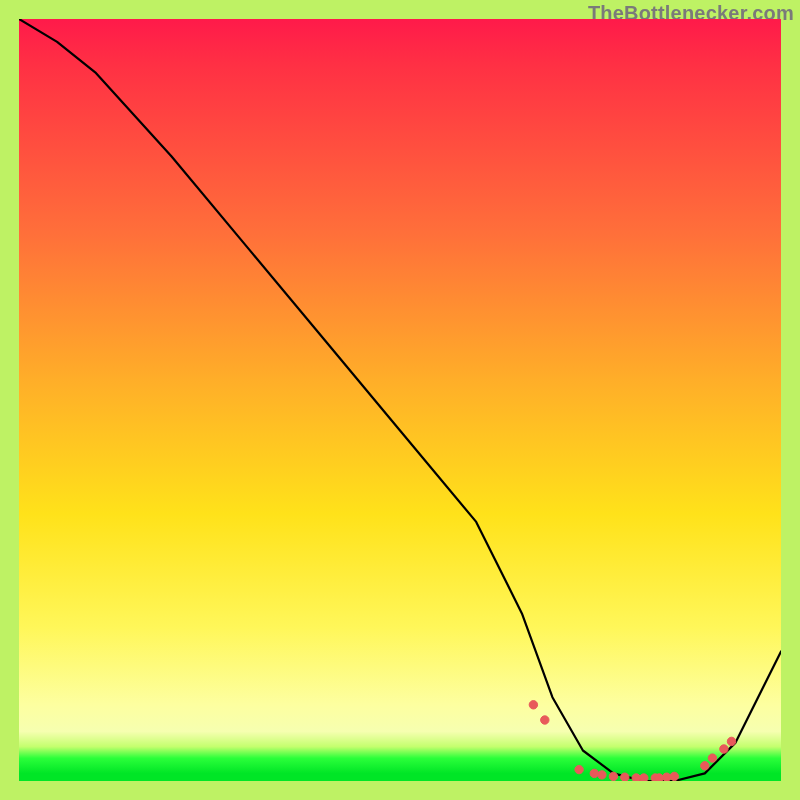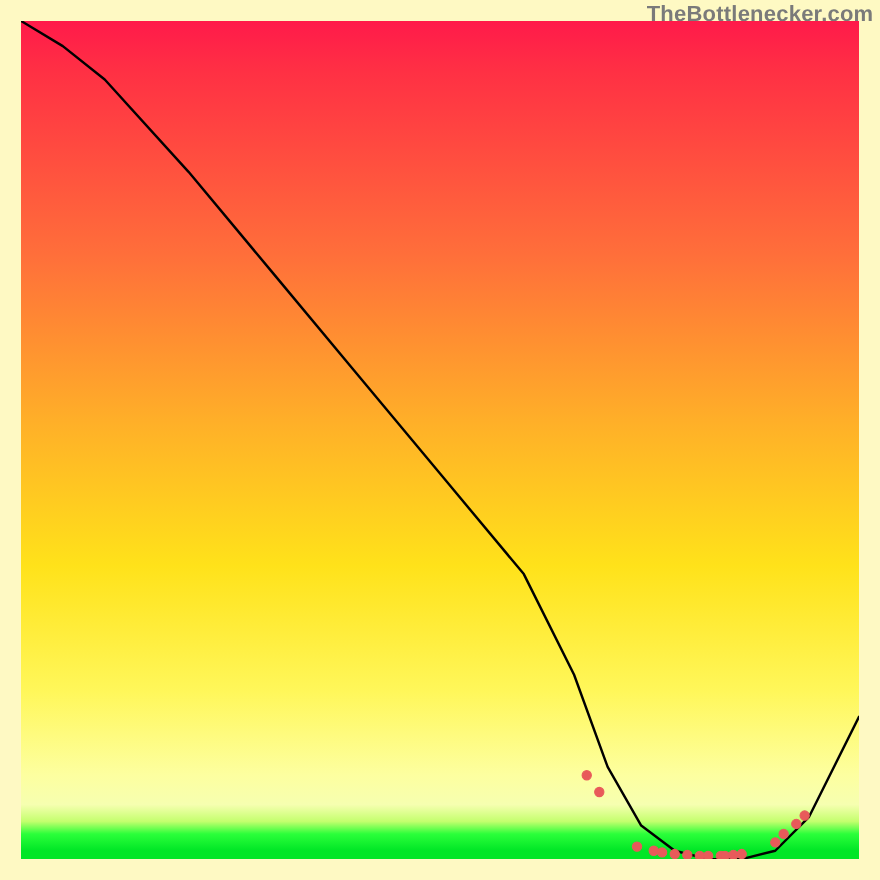--- a/index.html
+++ b/index.html
@@ -7,21 +7,21 @@
     padding: 0;
     width: 800px;
     height: 800px;
     background: #000;
     overflow: hidden;
   }
   .chart-wrap {
     position: relative;
     width: 800px;
     height: 800px;
-    background: #fef9c3;
+    background: #bef264;
   }
   .plot-area {
     position: absolute;
     left: 19px;
     top: 19px;
     width: 762px;
     height: 762px;
     overflow: hidden;
   }
   .gradient-bg {

